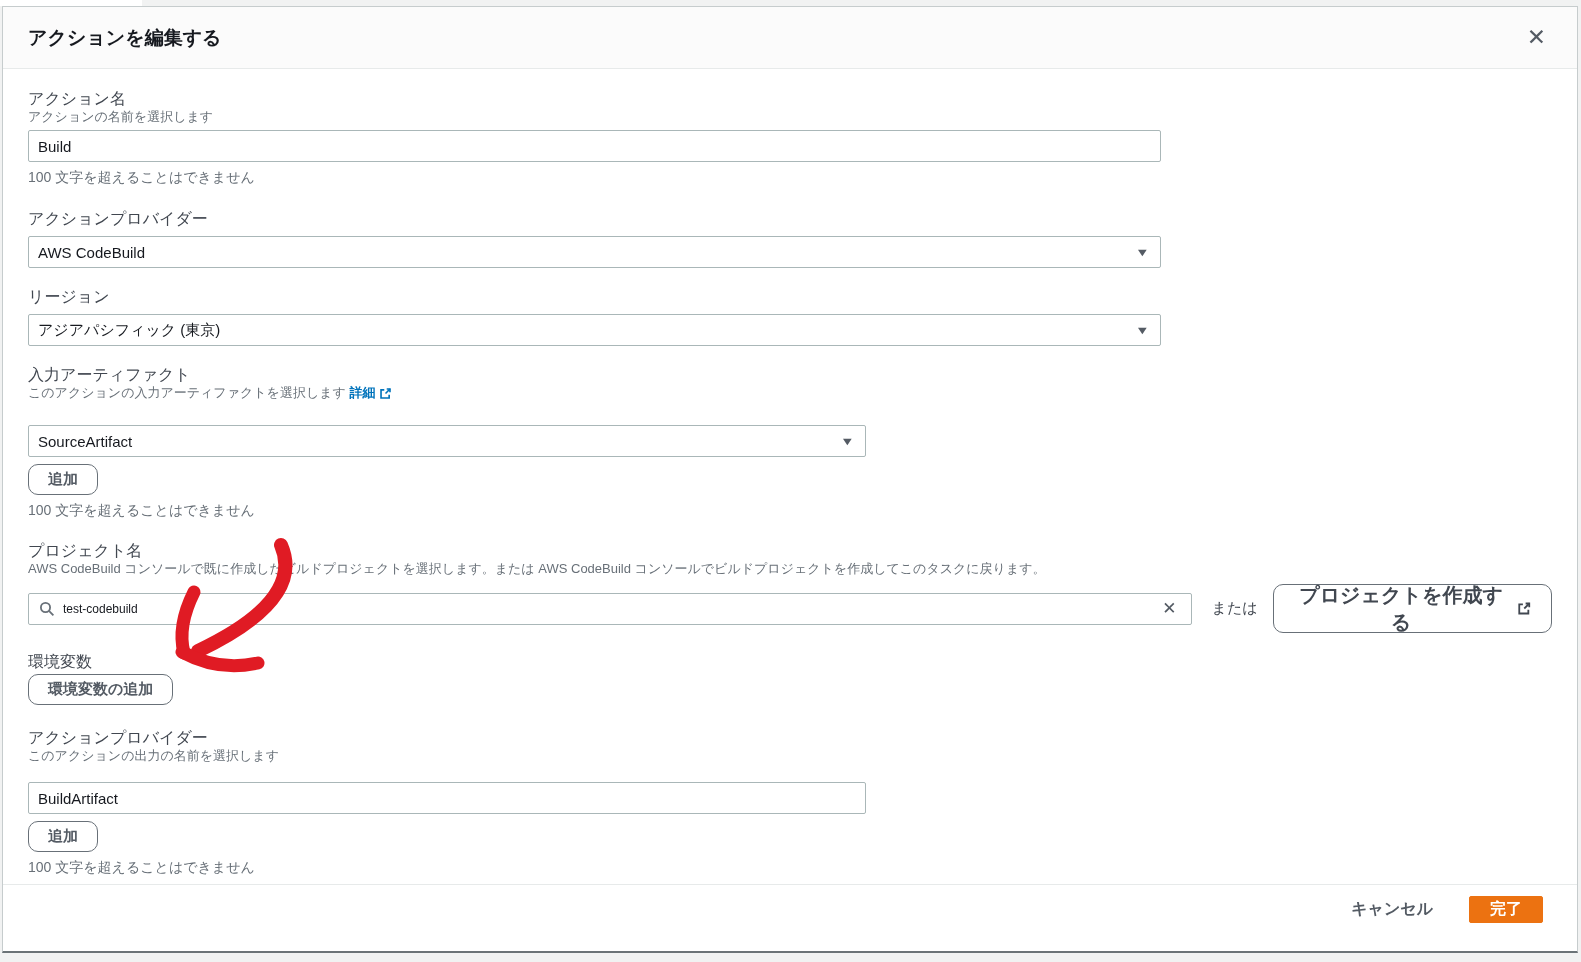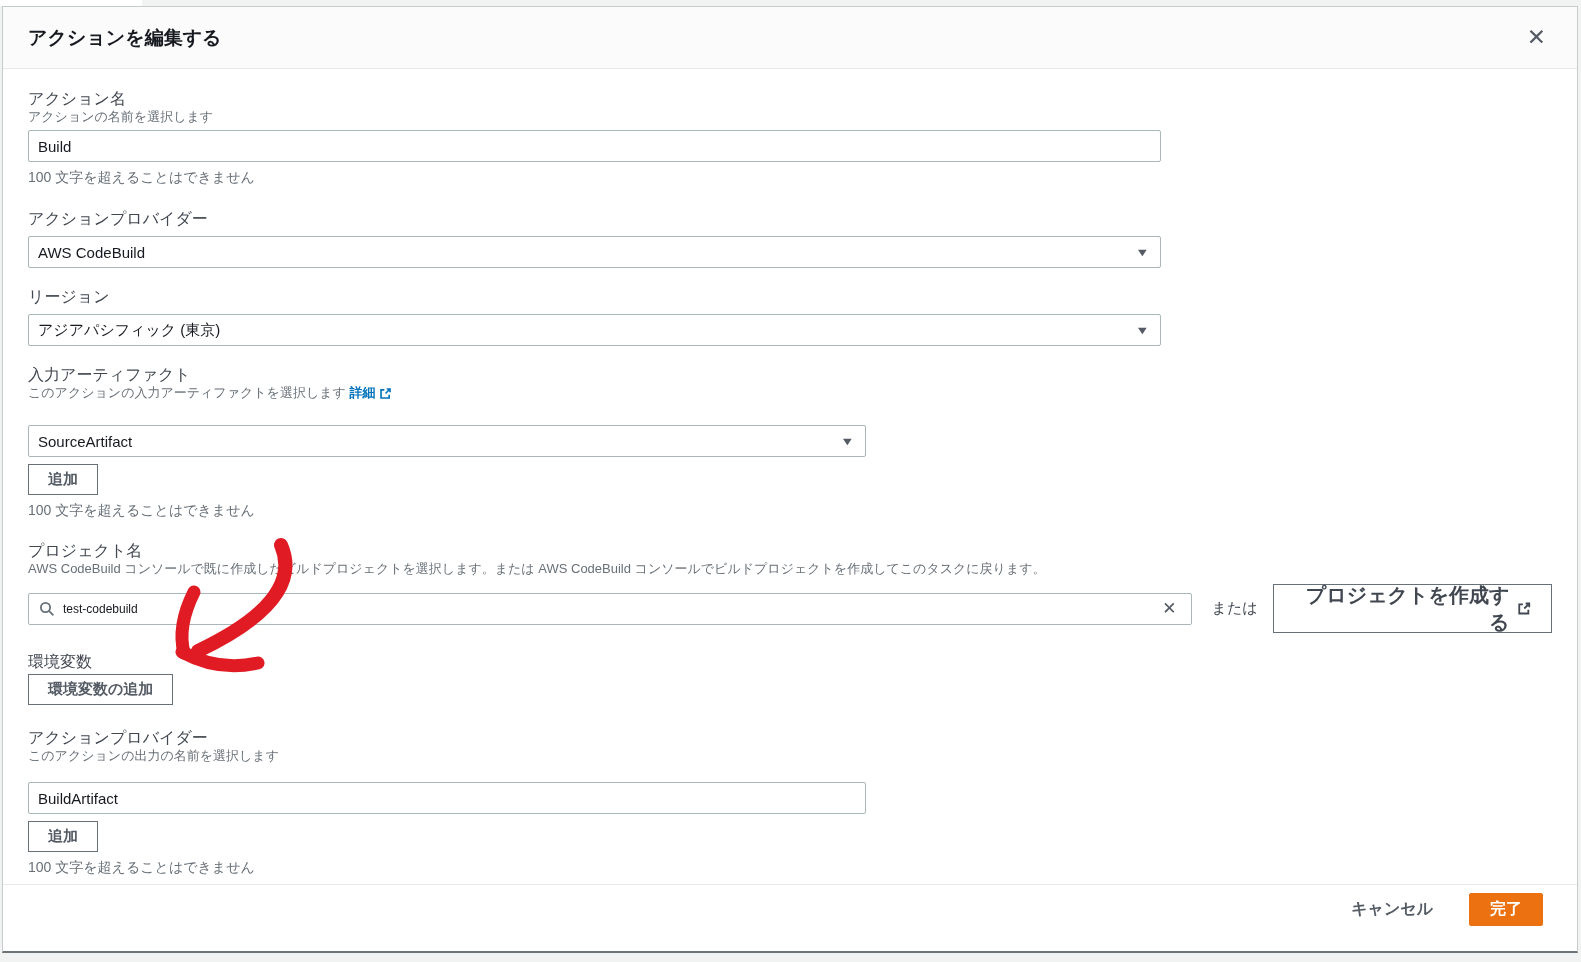--- a/index.html
+++ b/index.html
@@ -78,27 +78,26 @@
 
   .btn-secondary {
     display: inline-flex;
     align-items: center;
     justify-content: center;
     gap: 8px;
     height: 31px;
     padding: 0 19px;
     background: #fff;
     border: 1px solid #687078;
-    border-radius: 0;
+    border-radius: 10px;
     font-size: 15px;
     font-weight: 700;
     color: #545b64;
     font-family: inherit;
     cursor: pointer;
-    text-align: right;
   }
   .btn-create { height: 49px; font-size: 20px; color: #414750; }
 
   .link-learn {
     color: #0073bb;
     font-weight: 700;
     font-size: 13px;
     text-decoration: none;
     display: inline-flex;
     align-items: center;
@@ -156,21 +155,21 @@
     padding: 0 34px;
     background: #fff;
   }
   .btn-link {
     background: none; border: none; cursor: pointer;
     font-size: 16px; font-weight: 700; color: #545b64;
     font-family: inherit;
     margin-right: 36px;
   }
   .btn-primary {
-    height: 33px;
+    height: 27px;
     padding: 0 20px;
     background: #ec7211;
     border: 1px solid #ec7211;
     border-radius: 2px;
     font-size: 16px;
     font-weight: 700;
     color: #ffffff;
     font-family: inherit;
     cursor: pointer;
   }

